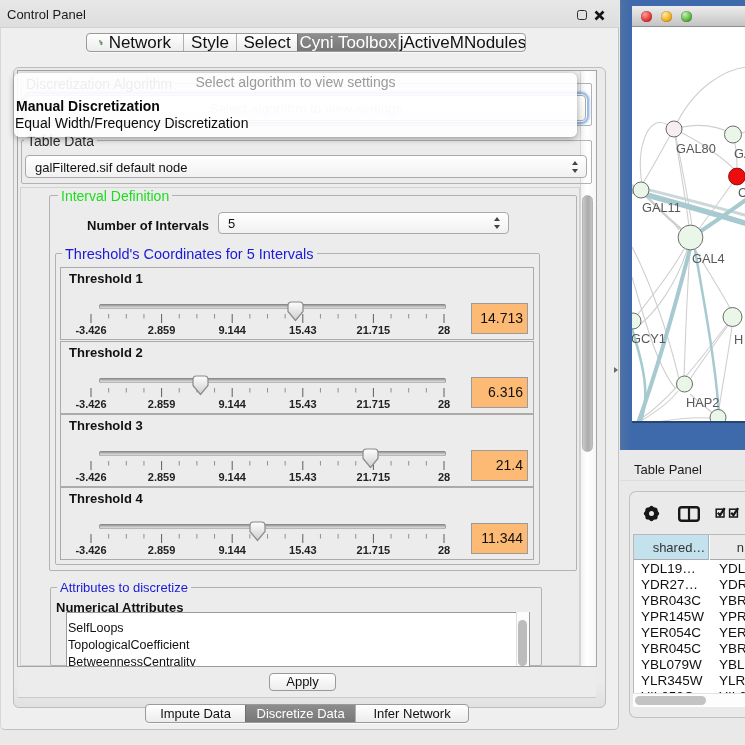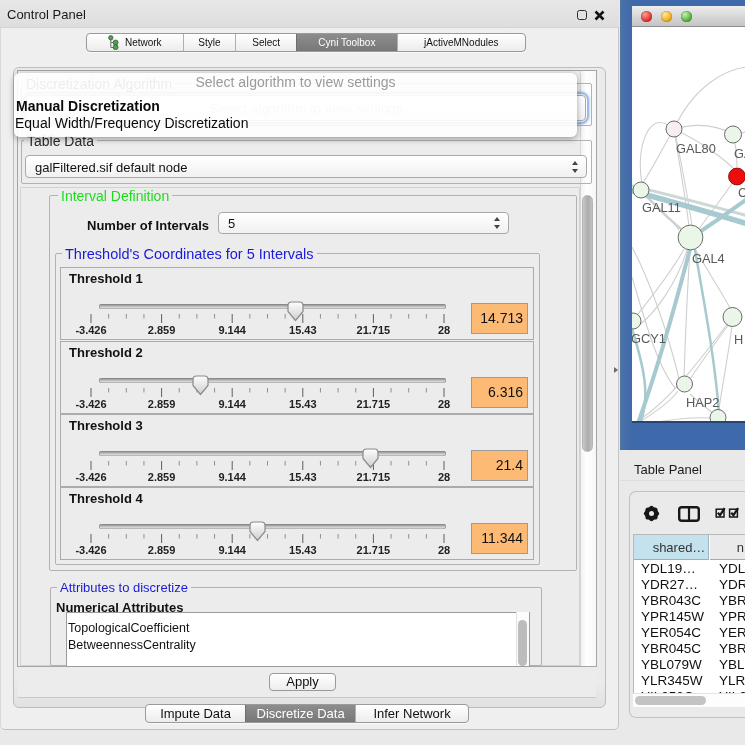--- a/index.html
+++ b/index.html
@@ -13,21 +13,21 @@
   border-radius:0 0 5px 5px; }
 #ltitle { left:0; top:0; width:619px; height:28px; background:linear-gradient(#e7e7e7,#dedede);
   border-bottom:1px solid #d2d2d2; }
 #ltitle .t { position:absolute; left:7px; top:7px; font-size:13px; color:#1a1a1a; }
 #floatbtn { left:577px; top:10px; width:10px; height:10px; border:1.6px solid #2c2c2c; border-radius:2.5px; }
 
 
 .seg { display:flex; height:19px; border:1px solid #9a9a9a; border-radius:4px;
   background:linear-gradient(#ffffff,#ececec); overflow:hidden; box-shadow:0 1px 0 rgba(255,255,255,.6);}
 .seg .s { height:100%; display:flex; align-items:center; justify-content:center;
-  font-size:10px; color:#111; border-left:1px solid #b0b0b0; padding:0 12px; white-space:nowrap;}
+  font-size:17px; color:#111; border-left:1px solid #b0b0b0; padding:0 12px; white-space:nowrap;}
 .seg .s:first-child { border-left:none; }
 .seg .s.sel { background:linear-gradient(#8d8d8d,#787878); color:#fff; border-left-color:#6e6e6e;}
 
 
 #bigpanel { left:13px; top:67px; width:593px; height:641px; background:linear-gradient(#ebebeb 96%, #e1e1e1);
   border:1px solid #bdbdbd; border-radius:6px; }
 #content { left:17px; top:70px; width:580px; height:597px; background:#ececec; border:1px solid #a5a5a5; }
 #applybar { left:18px; top:667px; width:578px; height:31px; background:#ececec; border-bottom:1px solid #c9c9c9;}
 
 
@@ -311,20 +311,21 @@
     <div class="vfield">11.344</div>
   </div>
   </div>
 
 
 <div class="grp" style="left:50px; top:587px; width:492px; height:79px;">
     <span class="gt" style="color:#1a1ad8; font-size:13px; left:6px;">Attributes to discretize</span>
   </div>
 <div class="abs" style="left:56px; top:600px; font-weight:bold; font-size:13px; color:#111;">Numerical Attributes</div>
 <div class="abs" id="numlist">
+  <div>SelfLoops</div>
   <div>TopologicalCoefficient</div>
   <div>BetweennessCentrality</div>
 </div>
 <div class="abs" id="listsb"></div>
 <div class="abs" id="listsbthumb"></div>
 
 <div class="abs" id="applybtn">Apply</div>
 
 
 <div class="abs seg" style="left:145px; top:704px; width:324px; --bs:1;" id="btabs">

